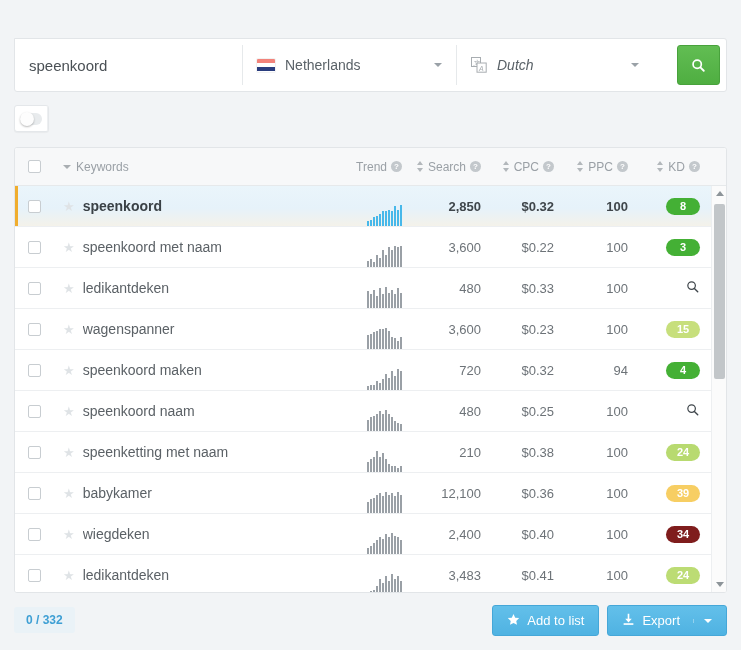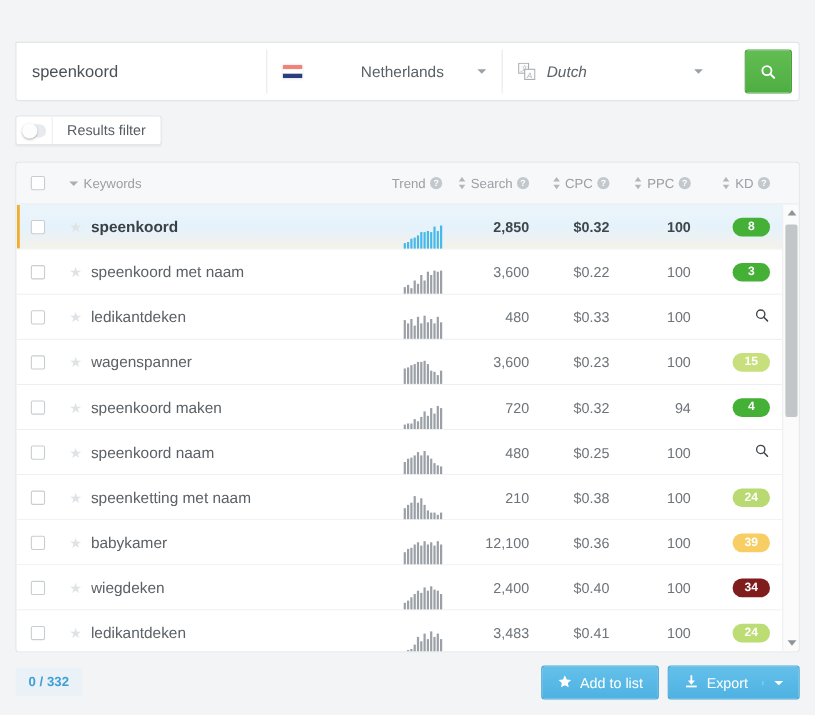--- a/index.html
+++ b/index.html
@@ -77,21 +77,21 @@
   }
   .vsep { width: 1px; background: #e6e9eb; margin: 6px 0; }
 
   .select-box {
     display: flex;
     align-items: center;
     position: relative;
     cursor: pointer;
     padding: 0 14px;
   }
-  .select-country { flex: 0 0 213px; gap: 43px; }
+  .select-country { flex: 0 0 213px; }
   .select-lang { flex: 0 0 196px; font-style: italic; }
   .select-label {
     font-size: 14px;
     color: #5a6268;
     margin-left: 10px;
     white-space: nowrap;
   }
   .caret-dn {
     position: absolute;
     right: 14px; top: 50%;
@@ -436,21 +436,20 @@
       </span>
     </div>
   </div>
 
   <div class="filter-bar">
     <div class="toggle-wrap">
       <span class="toggle">
           <span class="knob"></span>
         </span>
     </div>
-    <div class="filter-label">Results filter</div>
   </div>
 
   <div class="table-card">
 
     <div class="thead">
       <div class="th col-chk">
         <span class="chk"></span>
       </div>
       <div class="th col-kw">
         <span class="kw-caret"></span>

